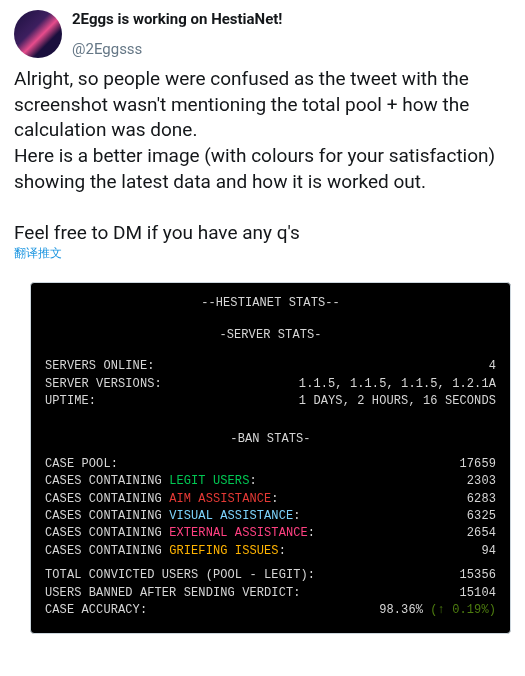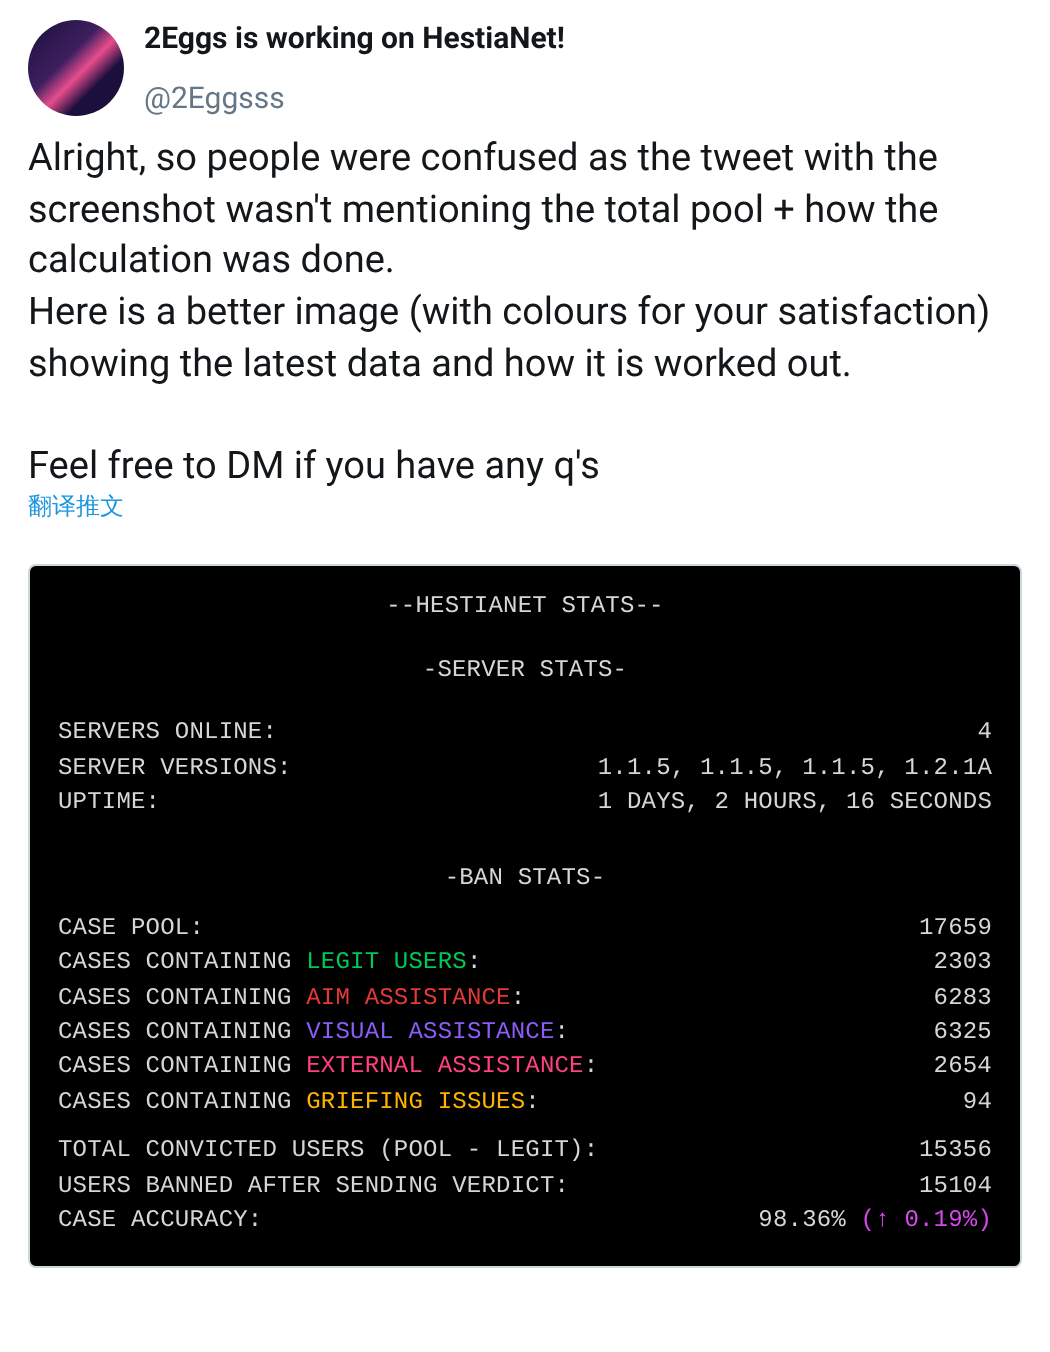--- a/index.html
+++ b/index.html
@@ -5,29 +5,29 @@
     * { margin: 0; padding: 0; box-sizing: border-box; }
     body { font-family: -apple-system, BlinkMacSystemFont, "Segoe UI", Roboto, Helvetica, Arial, sans-serif; background: #fff; width: 525px; }
     .tweet { padding: 10px 14px; }
     .header { display: flex; align-items: center; gap: 10px; margin-bottom: 8px; }
     .avatar { width: 48px; height: 48px; border-radius: 50%; background: linear-gradient(135deg, #1a0f3d 0%, #3d1f5f 40%, #e74c8c 55%, #1a0f3d 70%); flex-shrink: 0; }
     .user-info { display: flex; flex-direction: column; line-height: 1.2; gap: 12px; }
     .display-name { font-weight: 700; font-size: 15px; color: #14171a; }
     .handle { font-size: 15px; color: #657786; }
     .tweet-text { font-size: 19px; color: #14171a; line-height: 1.35; white-space: pre-wrap; }
     .translate { font-size: 12px; color: #1b95e0; margin-bottom: 20px; cursor: pointer; }
-    .terminal { background: #000; border: 1px solid #ccd6dd; border-radius: 4px; padding: 12px 14px 14px; font-family: "Consolas", "Courier New", monospace; font-size: 12px; color: #d6d6d6; line-height: 1.45; letter-spacing: 0.1px; }
+    .terminal { background: #000; border: 1px solid #ccd6dd; border-radius: 4px; padding: 12px 14px 14px; font-family: "Consolas", "Courier New", monospace; font-size: 12px; color: #d6d6d6; line-height: 1.45; letter-spacing: 0.1px; margin-left: 16px; }
     .t-row { display: flex; justify-content: space-between; white-space: pre; }
     .t-center { text-align: center; }
     .legit { color: #00c853; }
     .aim { color: #e53935; }
-    .visual { color: #8b5cf6; }
+    .visual { color: #7dd3fc; }
     .external { color: #ff4081; }
     .griefing { color: #ffb300; }
-    .acc-up { color: #d946ef; }
+    .acc-up { color: #4d7c0f; }
     .spacer { height: 14px; }
     .spacer-sm { height: 7px; }
   </style>
 </head>
 <body>
 
 <div class="tweet">
   <div class="header">
     <div class="avatar"></div>
     <div class="user-info">

